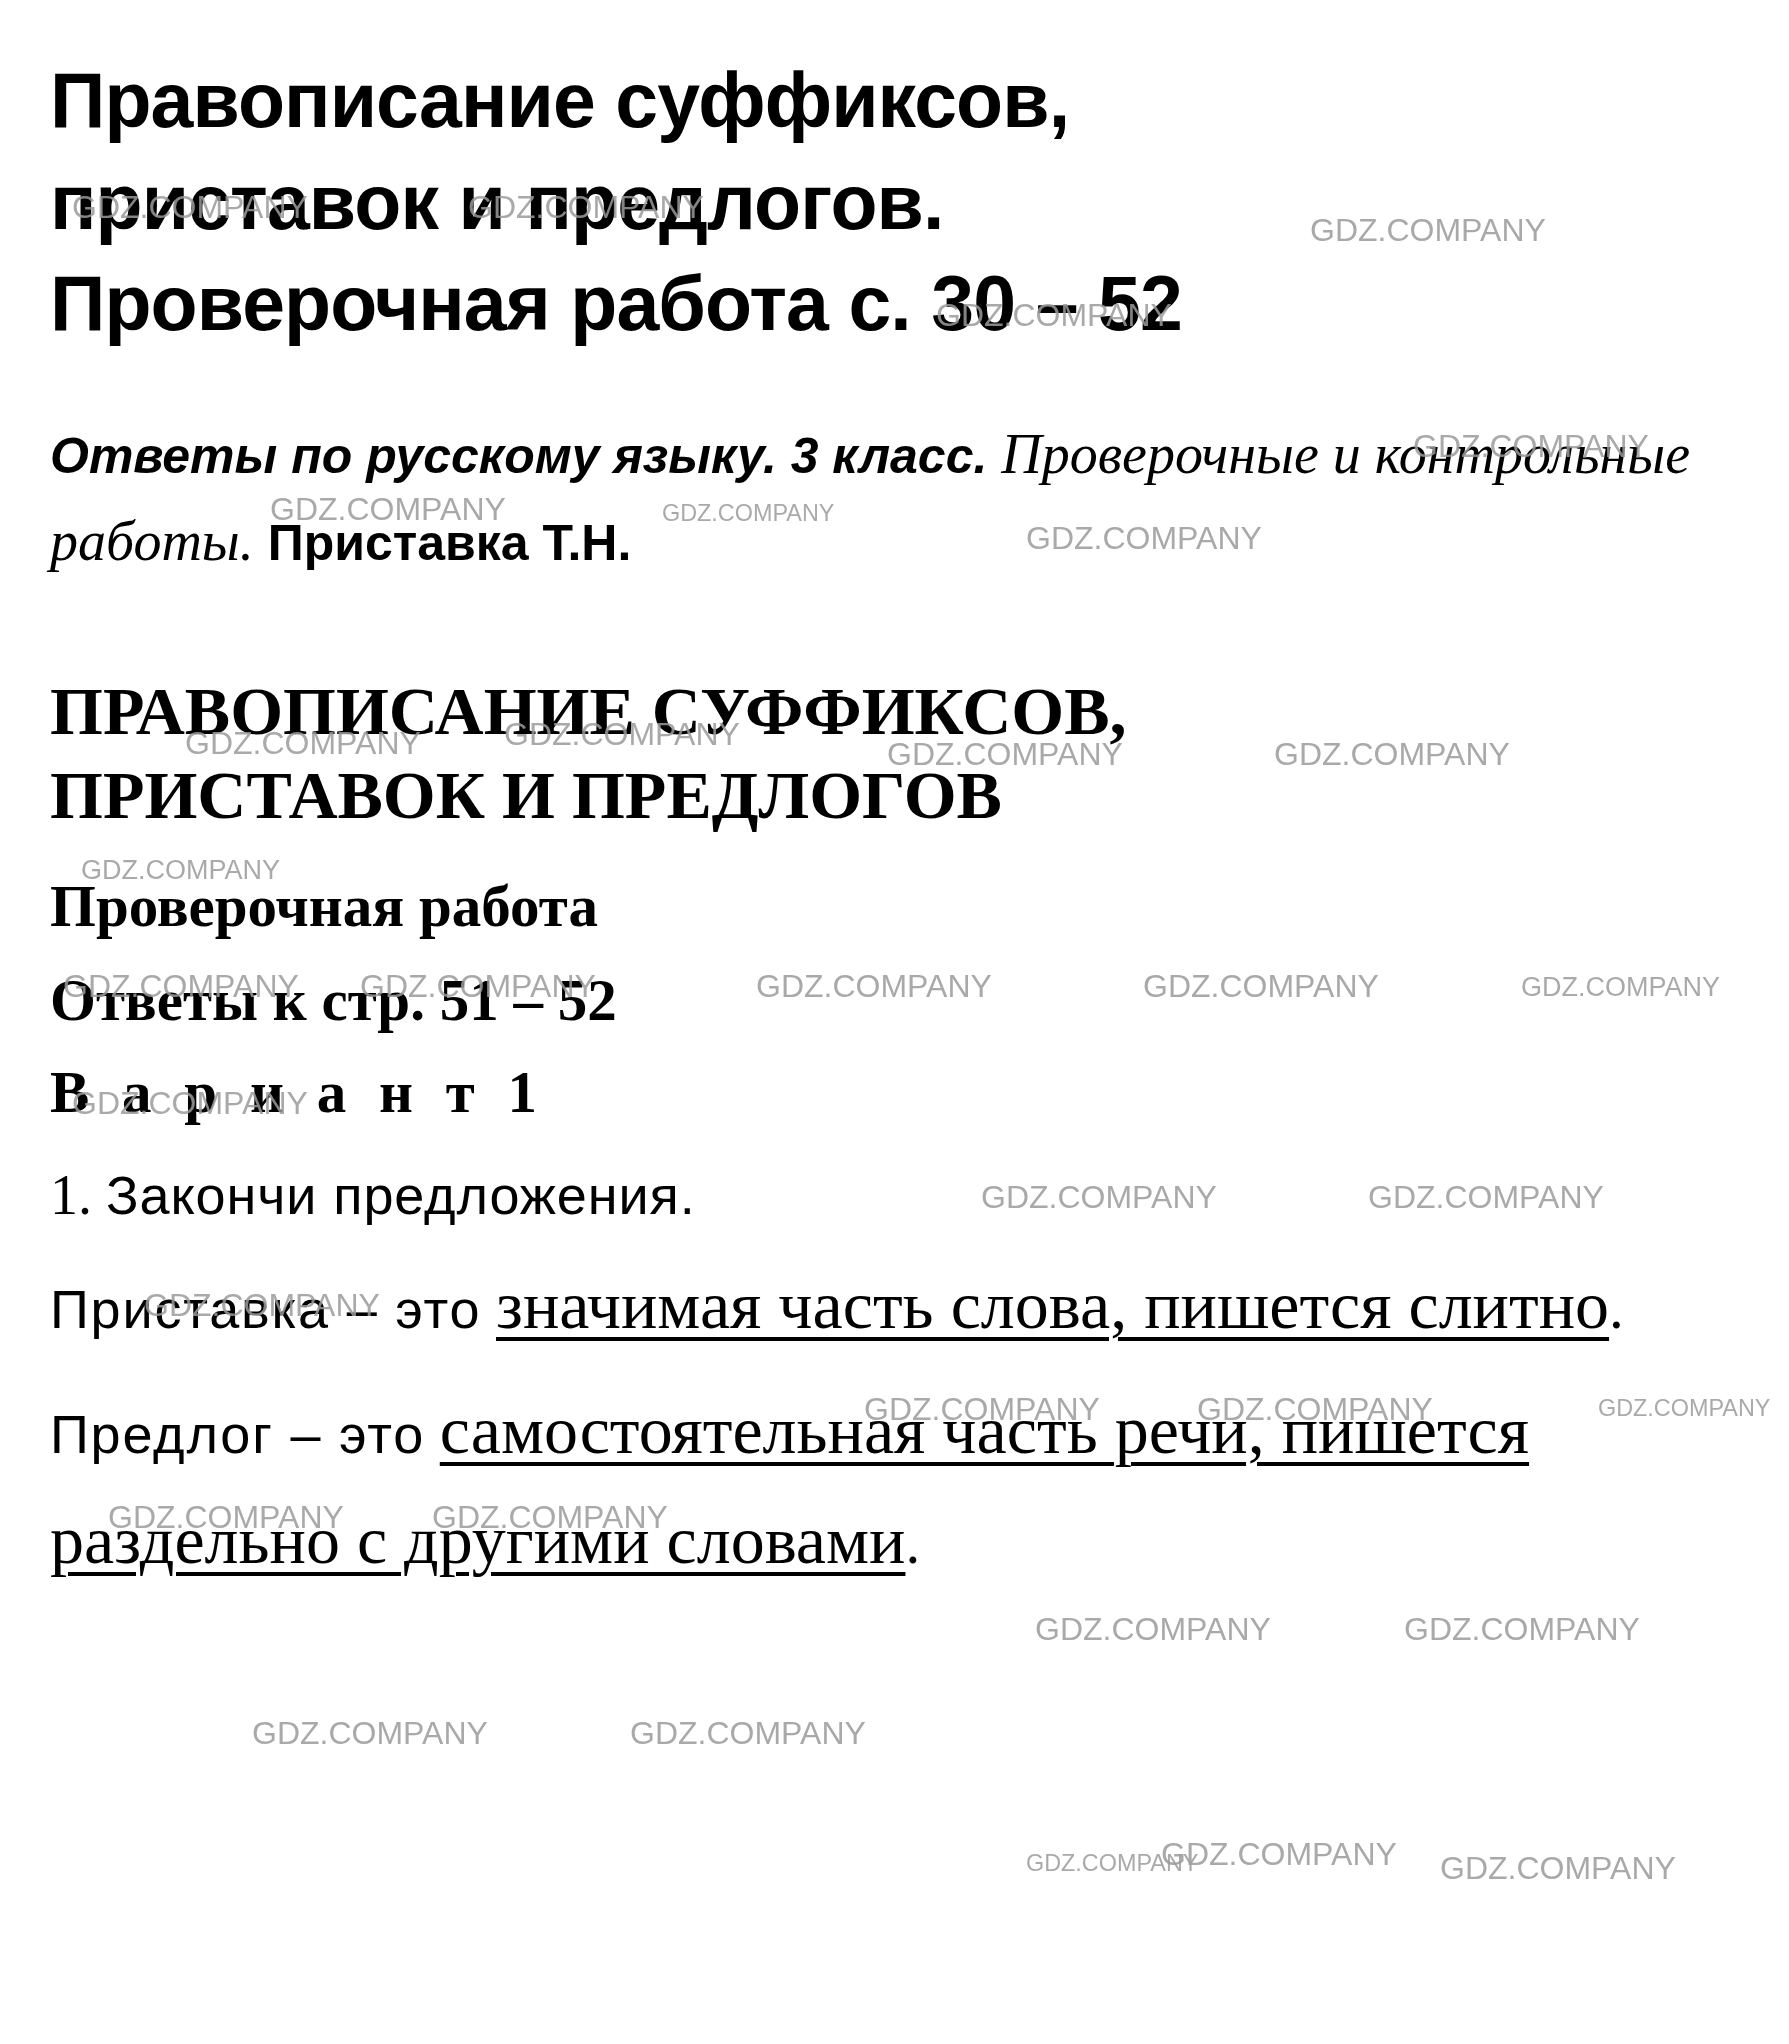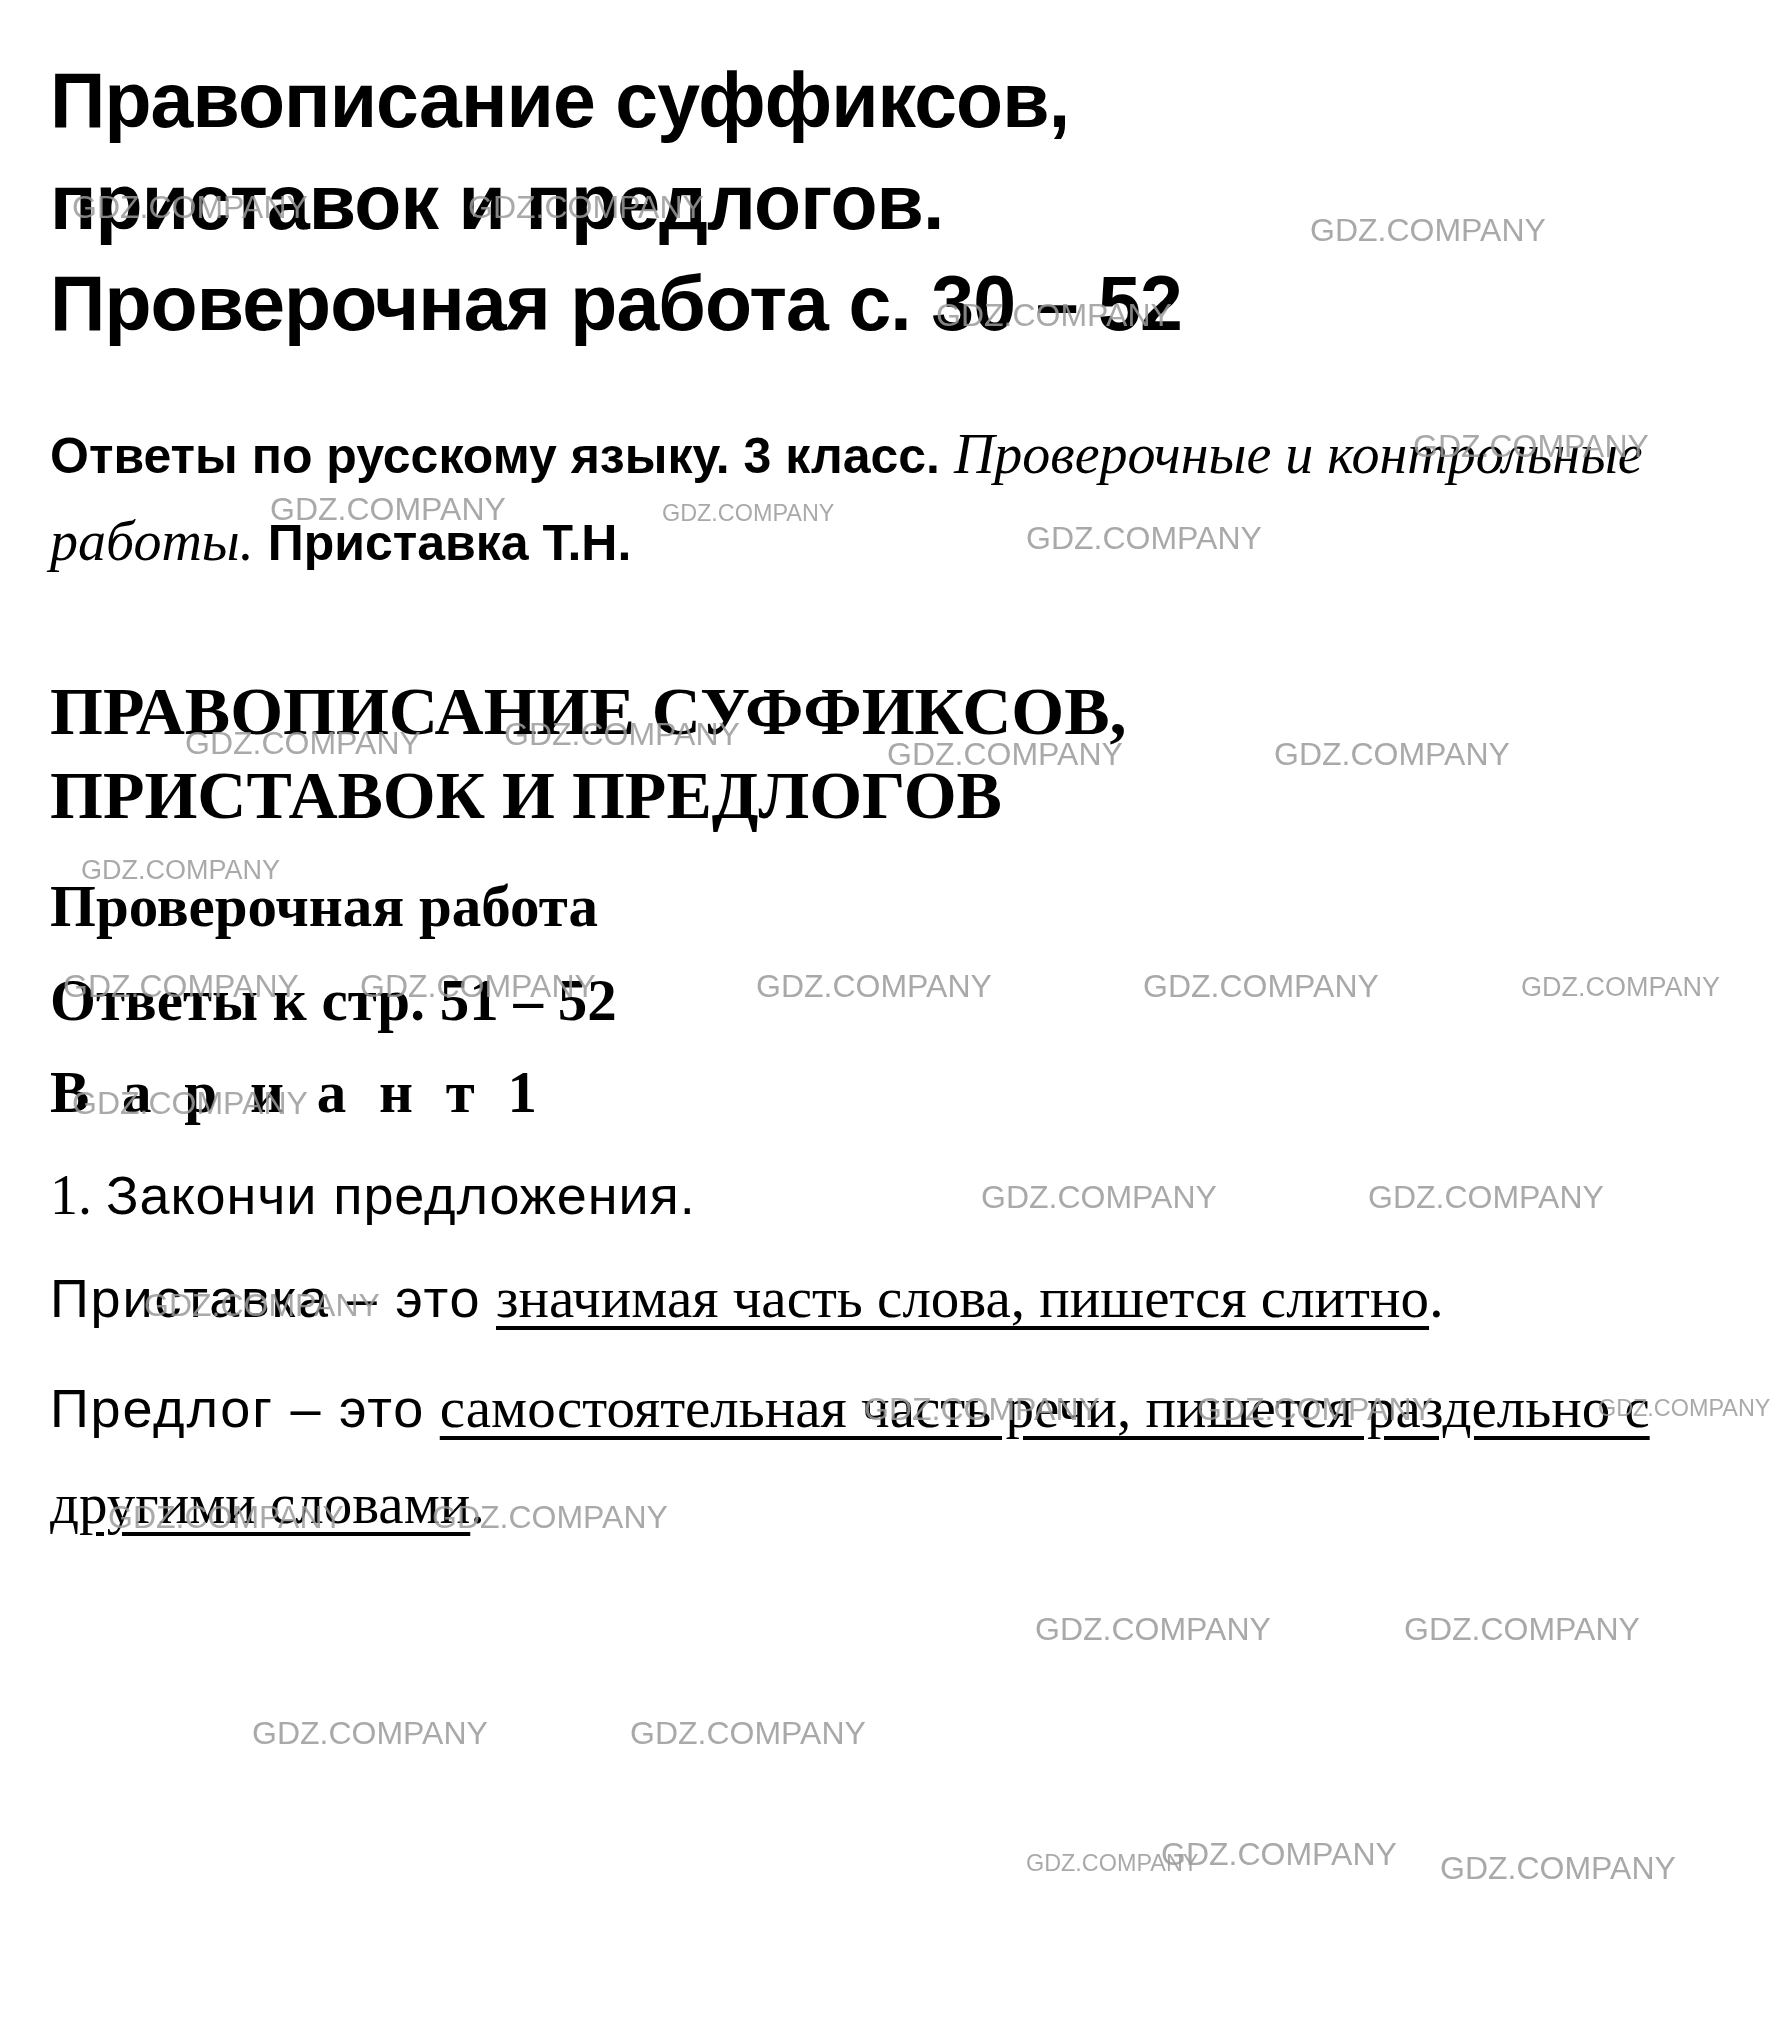--- a/index.html
+++ b/index.html
@@ -42,20 +42,21 @@
 
   
   .source-line {
     font-size: 50px;
     line-height: 1.55;
     margin-top: 56px;
   }
   .src-bold-italic {
     font-family: "Liberation Sans", sans-serif;
     font-weight: bold;
+    font-style: italic;
     text-align: center;
   }
   .src-serif-italic {
     font-family: "Liberation Serif", serif;
     font-style: italic;
     font-size: 56px;
   }
   .src-bold {
     font-family: "Liberation Sans", sans-serif;
     font-weight: bold;
@@ -123,21 +124,21 @@
     font-family: "Liberation Sans", sans-serif;
     font-weight: normal;
     font-size: 54px;
     letter-spacing: 1.8px;
   }
   .filled {
     text-decoration: underline;
     text-underline-offset: 9px;
     text-decoration-thickness: 3.6px;
     font-family: "Liberation Serif", serif;
-    font-size: 57px;
+    font-size: 68px;
   }
   .plain-dot {
     font-family: "Liberation Serif", serif;
   }
 
   
   .wm-layer {
     position: absolute;
     inset: 0;
     z-index: 5;

